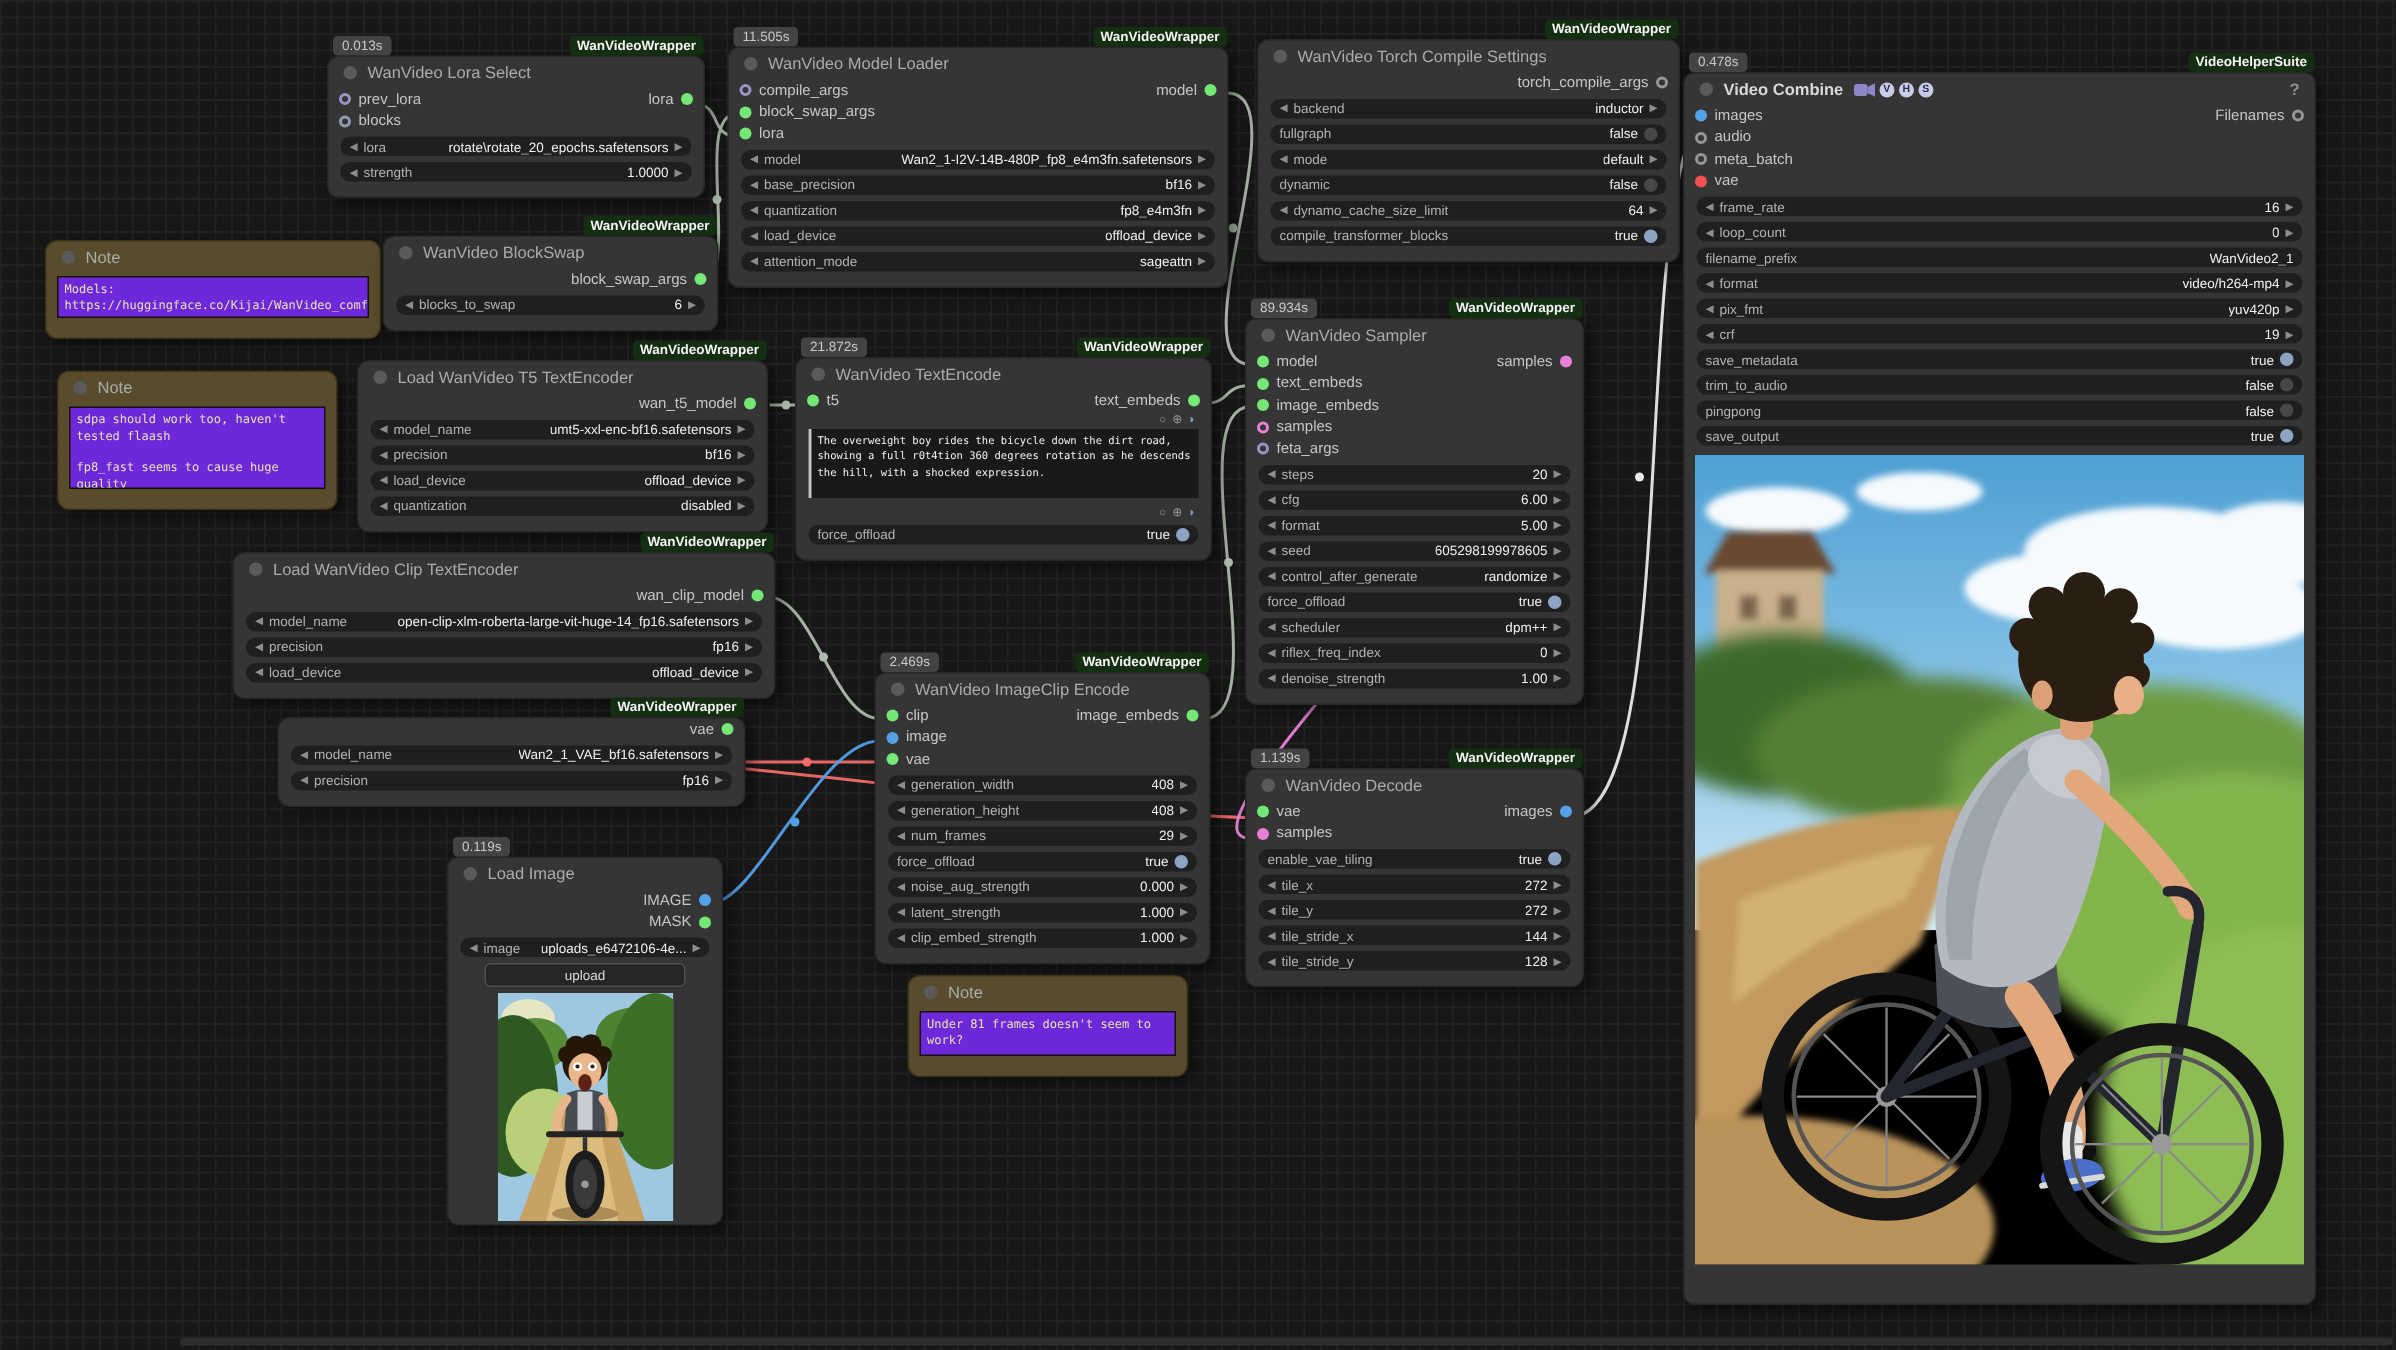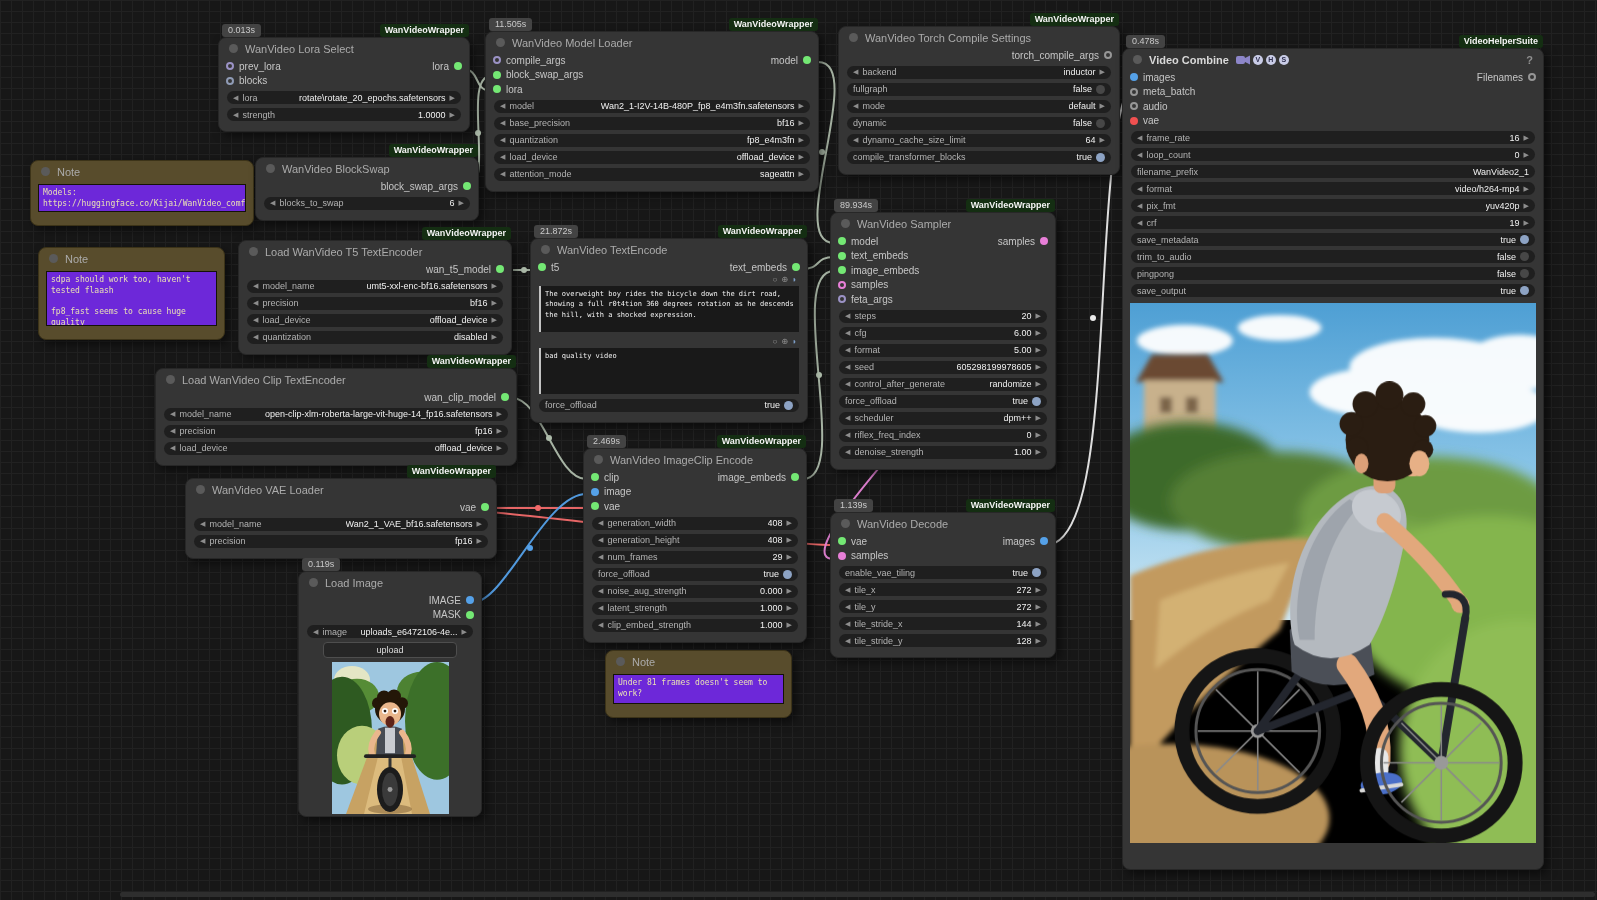--- a/index.html
+++ b/index.html
@@ -357,21 +357,20 @@
       <span>○</span>
         <span>⊕</span>
         <span class="spk">◗</span>
     </div>
     <div class="ta">The overweight boy rides the bicycle down the dirt road, showing a full r0t4tion 360 degrees rotation as he descends the hill, with a shocked expression.</div>
     <div class="ta-icons">
       <span>○</span>
         <span>⊕</span>
         <span class="spk">◗</span>
     </div>
-    <div class="ta">bad quality video</div>
     <div class="wbox">
         <div class="w">
           <span class="wl">force_offload</span>
           <span class="wv">true</span>
           <span class="knob"></span>
         </div>
       </div>
   </div>
 
   <div class="node" style="left:830px;top:212px;width:224px">
@@ -510,24 +509,20 @@
           <span class="arr">◀</span>
           <span class="wl">load_device</span>
           <span class="wv">offload_device</span>
           <span class="arr">▶</span>
         </div>
       </div>
   </div>
 
   <div class="node" style="left:185px;top:478px;width:310px">
     <div class="pb">WanVideoWrapper</div>
-    <div class="nt">
-        <span class="ndot"></span>
-        <span>WanVideo VAE Loader</span>
-      </div>
     <div>
         <div class="srow">
           <div class="s"></div>
           <div class="s">
             <span>vae</span>
             <span class="dot" style="color: rgb(116, 232, 116);"></span>
           </div>
         </div>
       </div>
       <div class="wbox">
@@ -779,28 +774,28 @@
             <span>images</span>
           </div>
           <div class="s">
             <span>Filenames</span>
             <span class="dot hollow" style="color: rgb(150, 150, 150);"></span>
           </div>
         </div>
         <div class="srow">
           <div class="s">
             <span class="dot hollow" style="color: rgb(150, 150, 150);"></span>
+            <span>audio</span>
+          </div>
+          <div class="s"></div>
+        </div>
+        <div class="srow">
+          <div class="s">
+            <span class="dot hollow" style="color: rgb(150, 150, 150);"></span>
             <span>meta_batch</span>
-          </div>
-          <div class="s"></div>
-        </div>
-        <div class="srow">
-          <div class="s">
-            <span class="dot hollow" style="color: rgb(150, 150, 150);"></span>
-            <span>audio</span>
           </div>
           <div class="s"></div>
         </div>
         <div class="srow">
           <div class="s">
             <span class="dot" style="color: rgb(240, 80, 80);"></span>
             <span>vae</span>
           </div>
           <div class="s"></div>
         </div>

